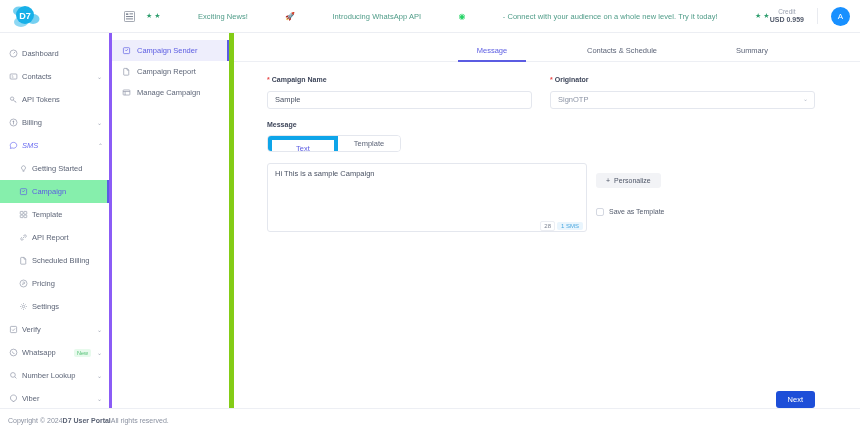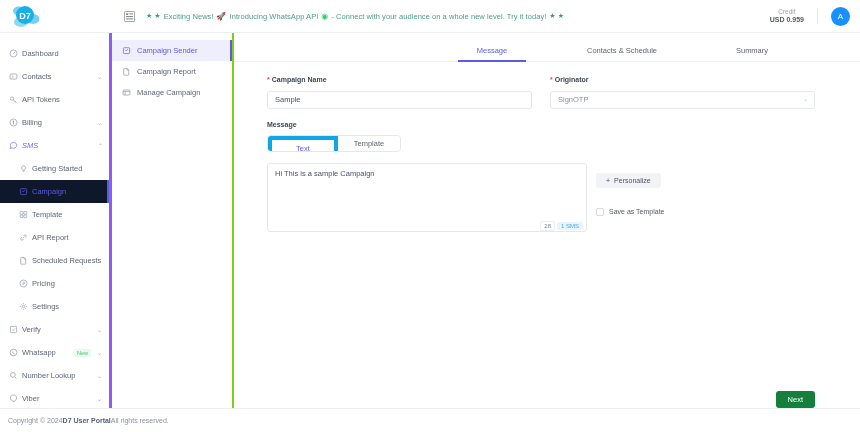--- a/index.html
+++ b/index.html
@@ -23,21 +23,21 @@
   .logo-wrap { width: 112px; display: flex; align-items: center; padding-left: 10px; }
   .logo { width: 30px; height: 26px; position: relative; }
   .logo svg { display: block; }
   .menu-toggle {
     width: 34px; display: flex; align-items: center; justify-content: center;
     cursor: pointer;
   }
   .menu-toggle svg { display: block; }
   .announce {
     flex: 1;
-    display: flex; align-items: center; justify-content: flex-start;
+    display: flex; align-items: center; justify-content: space-between;
     gap: 3px;
     font-size: 7.5px;
     color: #4b9f8b;
     white-space: nowrap;
     letter-spacing: .05px;
   }
   .announce .star { color: #2f9e6e; font-size: 7px; }
   .announce .rocket { font-size: 8px; }
   .announce .wa { font-size: 8px; color: #25d366; }
   .announce .txt { color: #4f9c88; }
@@ -78,21 +78,21 @@
     width: 13px; min-width: 13px; display: flex; align-items: center;
     color: #8d94a5;
   }
   .nav-item .lbl { flex: 1; white-space: nowrap; }
   .nav-item .caret {
     font-size: 6px; color: #a4aab8; margin-left: 3px;
   }
   .nav-item.sub { padding-left: 19px; }
   .nav-item.sub .ico { color: #9098a8; }
   .nav-item.active {
-    background: #0f172a; color: #5b5ce2; font-weight: normal;
+    background: #86efac; color: #5b5ce2; font-weight: normal;
   }
   .nav-item.active .ico { color: #5b5ce2; }
   .nav-item.active::after {
     content: ""; position: absolute; right: 0; top: 0; bottom: 0;
     width: 2px; background: #5b5ce2;
   }
   .nav-item.expanded { color: #6a6cf0; font-style: italic; }
   .nav-item.expanded .ico { color: #6a6cf0; }
   .badge-new {
     font-size: 5.5px; background: #e7faec; color: #4fbf72;
@@ -100,21 +100,21 @@
   }
 
   
   .content { flex: 1; display: flex; flex-direction: column; min-width: 0; background: #fbfbfd; }
   .content-main { flex: 1; display: flex; min-height: 0; }
 
   
   .subnav {
     width: 122px; min-width: 122px;
     background: #fff;
-    border-right: 2px solid #84cc16;
+    border-right: 5px solid #84cc16;
     padding-top: 7px;
   }
   .subnav-item {
     display: flex; align-items: center; gap: 6px;
     height: 21px; padding-left: 10px;
     font-size: 7.5px; color: #5e6678;
     cursor: pointer; position: relative;
   }
   .subnav-item .ico { color: #8d94a5; display: flex; align-items: center; }
   .subnav-item.active { background: #eeeefc; color: #5b5ce2; }
@@ -213,21 +213,21 @@
     font-family: "Liberation Sans", sans-serif;
   }
   .chk-row { display: flex; align-items: center; gap: 5px; margin-top: 20px; cursor: pointer; }
   .chk {
     width: 8px; height: 8px; border: 1px solid #d4d8e1; border-radius: 2px; background: #fff;
   }
   .chk-lbl { font-size: 7px; color: #545c6d; }
 
   .next-row { display: flex; justify-content: flex-end; padding: 25px 45px 0 0; }
   .btn-next {
-    background: #15803d; color: #fff;
+    background: #1d4ed8; color: #fff;
     font-size: 7.5px; border: none; border-radius: 3px;
     height: 17px; padding: 0 12px; cursor: pointer;
     font-family: "Liberation Sans", sans-serif;
   }
 
   .footer {
     height: 24px; min-height: 24px;
     border-top: 1px solid #edeff4;
     background: #fff;
     display: flex; align-items: center;
@@ -367,21 +367,21 @@
           </span>
           <span class="lbl">API Report</span>
         </div>
         <div class="nav-item sub">
           <span class="ico">
             <svg width="9" height="9" viewBox="0 0 16 16" fill="none" stroke="currentColor" stroke-width="1.2">
               <path d="M4 2.5h5l3 3v8a1 1 0 01-1 1H4a1 1 0 01-1-1v-10a1 1 0 011-1z"></path>
               <path d="M9 2.5v3h3"></path>
             </svg>
           </span>
-          <span class="lbl">Scheduled Requests</span>
+          <span class="lbl">Scheduled Billing</span>
         </div>
         <div class="nav-item sub">
           <span class="ico">
             <svg width="9" height="9" viewBox="0 0 16 16" fill="none" stroke="currentColor" stroke-width="1.2">
               <circle cx="8" cy="8" r="6.2"></circle>
               <path d="M6.5 5.5h2.2a1.5 1.5 0 010 3H6.5v2"></path>
             </svg>
           </span>
           <span class="lbl">Pricing</span>
         </div>

